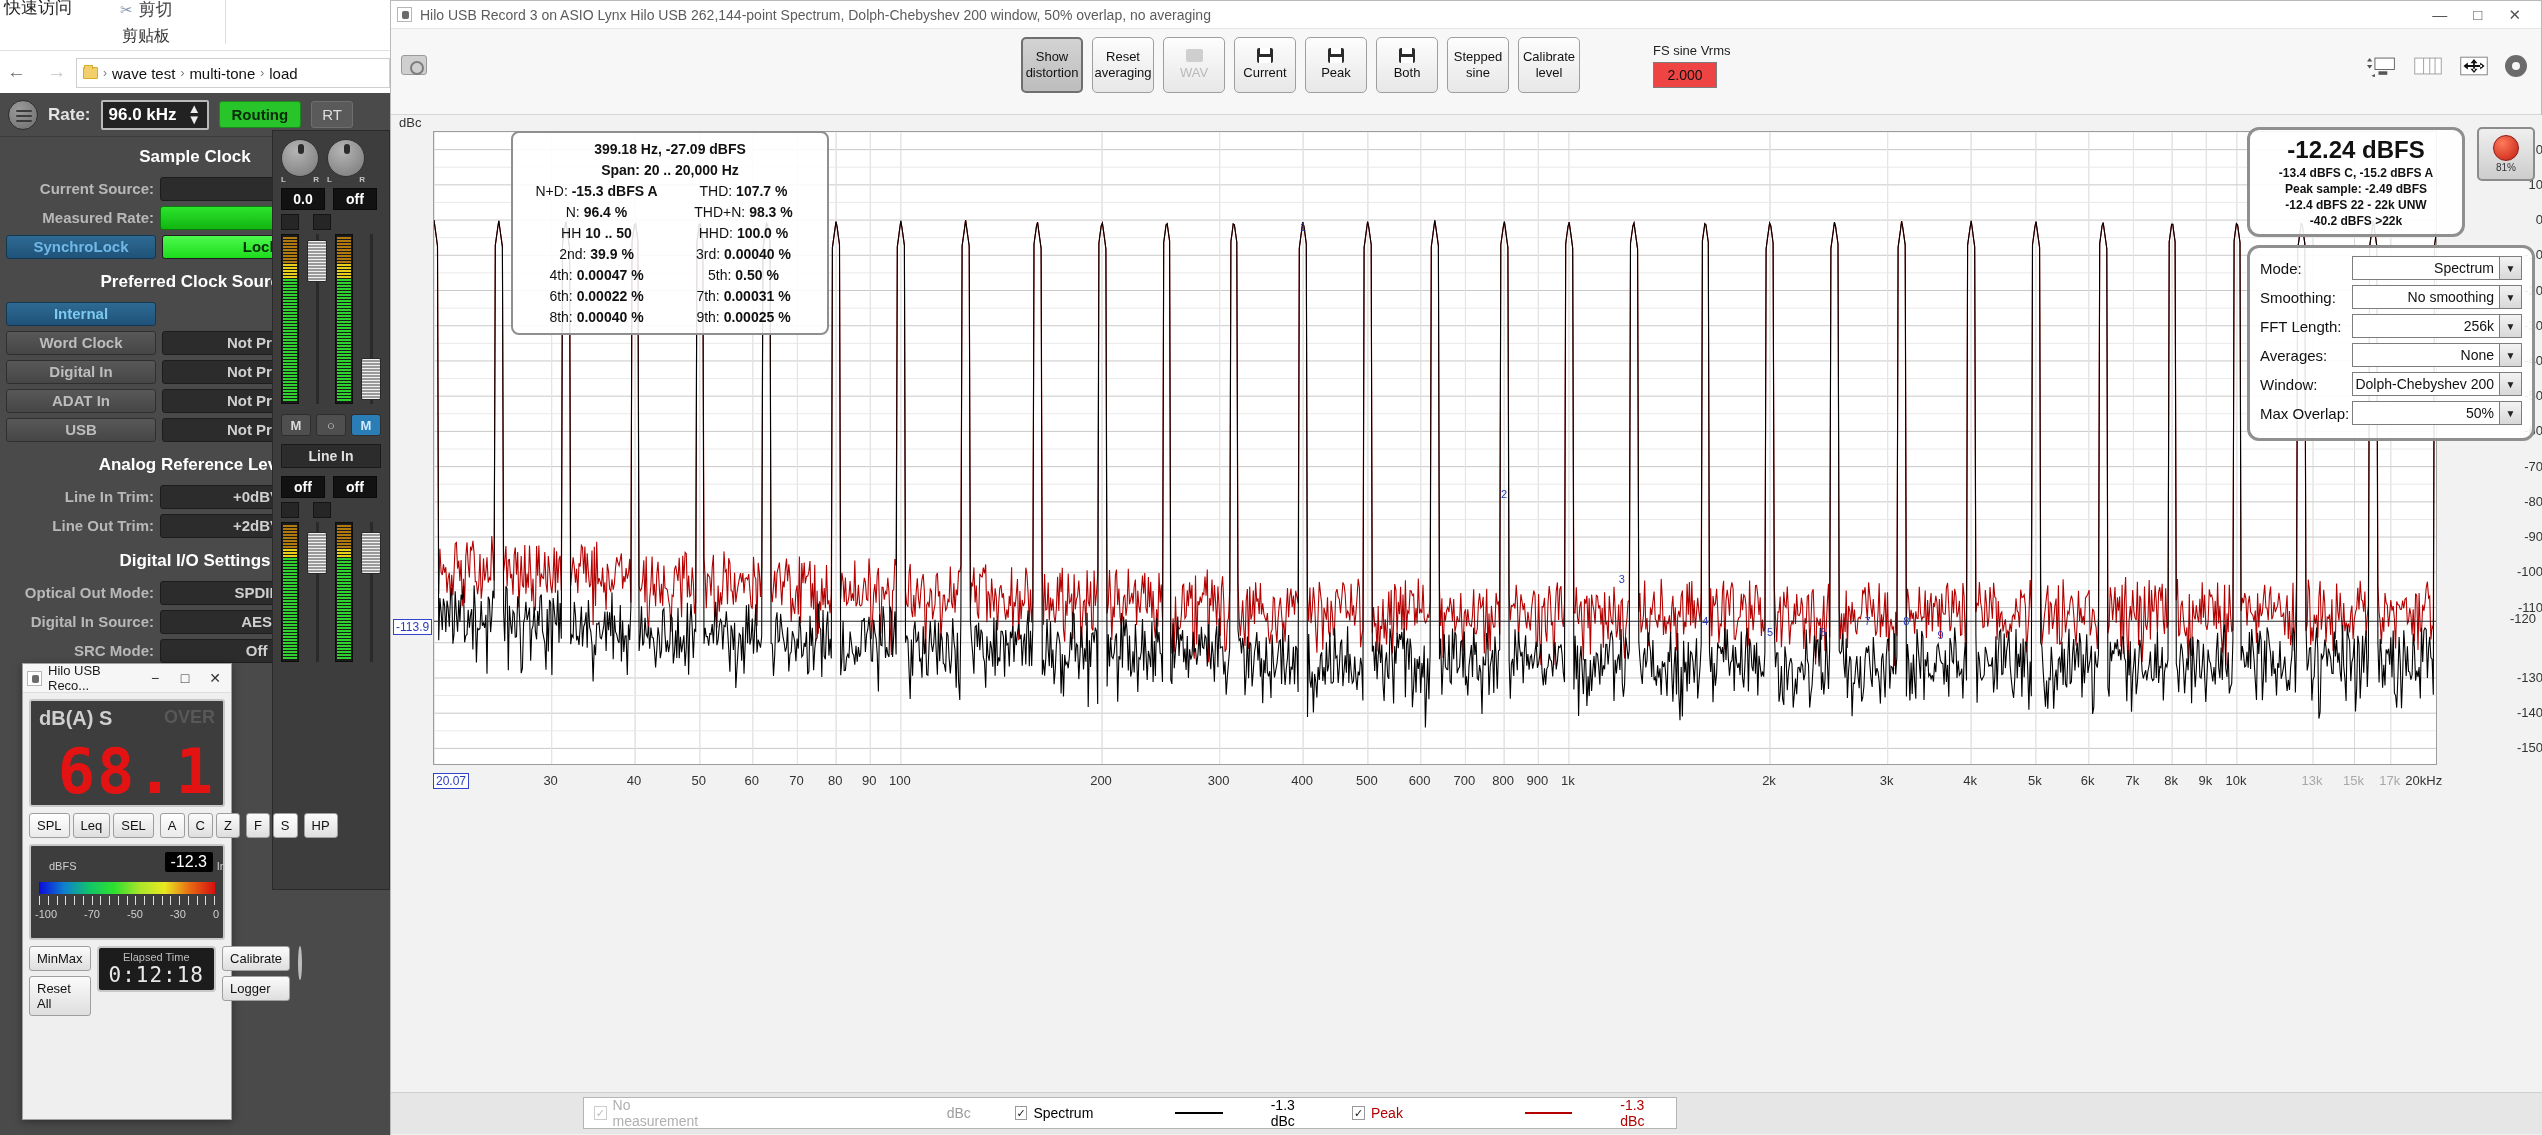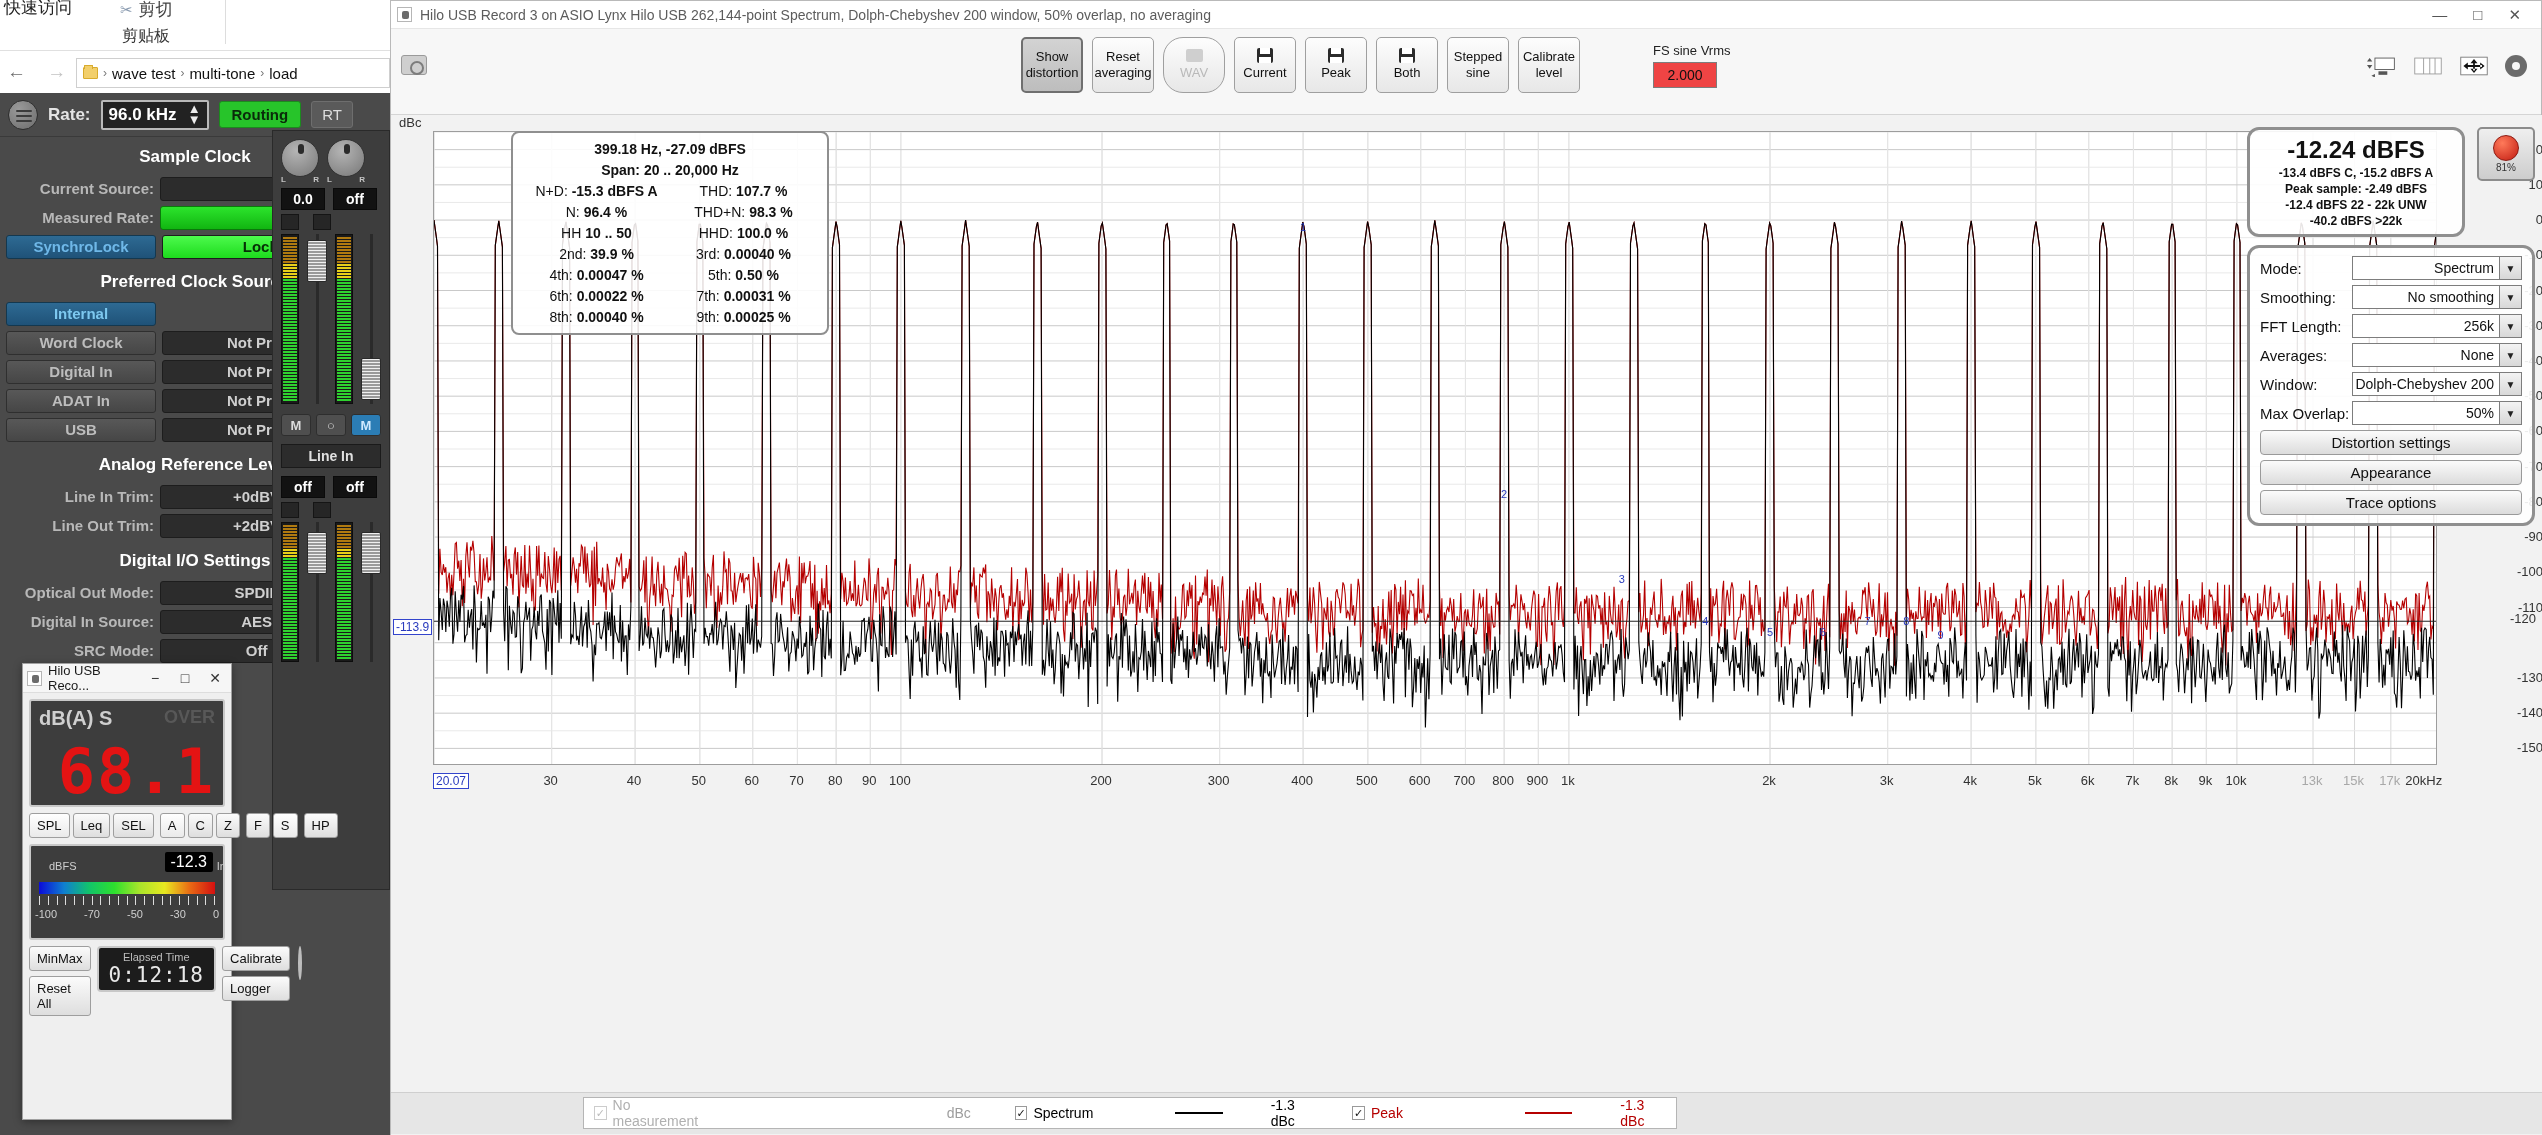--- a/index.html
+++ b/index.html
@@ -162,21 +162,21 @@
   .rew-tt { font-size:14px; color:#5c5c5c; }
   .rew-wctl { margin-left:auto; display:flex; gap:26px; padding-right:14px; color:#555; font-size:15px;}
   .rew-tools { height:86px; background:#f7f7f7; border-bottom:1px solid #d5d5d5; position:relative; display:flex; align-items:center;}
   .camera { position:absolute; left:10px; top:26px; width:26px; height:20px; background:#cfcfcf; border:1px solid #9a9a9a; border-radius:3px;}
   .camera:after{content:"";position:absolute;left:8px;top:5px;width:10px;height:10px;border-radius:50%;border:2px solid #7d7d7d;}
   .tgrp { position:absolute; left:630px; top:8px; display:flex; gap:9px; align-items:flex-start;}
   .tbtn { width:62px; height:56px; background:linear-gradient(#fdfdfd,#e7e7e7); border:1px solid #9f9f9f;
     border-radius:5px; display:flex; flex-direction:column; align-items:center; justify-content:center;
     font-size:13px; color:#111; line-height:1.25; text-align:center;}
   .tbtn.pressed { background:linear-gradient(#d3d3d3,#bdbdbd); border:2px solid #6f6f6f;}
-  .tbtn.dis { color:#b9b9b9;border-radius:20px; }
+  .tbtn.dis { color:#b9b9b9; }
   .ic-disk { width:16px; height:15px; background:#2b2b2b; border-radius:2px; position:relative; margin-bottom:2px;}
   .ic-disk:before{content:"";position:absolute;left:3px;top:0;width:10px;height:6px;background:#fff;}
   .ic-disk:after{content:"";position:absolute;left:2px;bottom:0;width:12px;height:6px;background:#fff;}
   .ic-folder { width:17px; height:13px; background:#cfcfcf; border-radius:2px; margin-bottom:3px;}
   .fsgrp { position:absolute; left:1262px; top:14px; text-align:center;}
   .fs-lab { font-size:13px; color:#222; }
   .fs-in { width:64px; height:26px; background:#ef4444; border:1px solid #7d7d7d; font-size:14px; color:#111;
     display:flex; align-items:center; justify-content:center; margin-top:4px;}
   .ticons { position:absolute; right:14px; top:26px; display:flex; gap:16px; align-items:center;}
   .ti { width:30px; height:22px; }
@@ -987,25 +987,20 @@
                 <div class="clab">Window:</div>
                 <div class="csel">Dolph-Chebyshev 200</div>
                 <div class="carrow">▼</div>
               </div>
               <div class="crow">
                 <div class="clab">Max Overlap:</div>
                 <div class="csel">50%</div>
                 <div class="carrow">▼</div>
               </div>
             </div>
-          <div id="cbtns">
-              <div class="cbtn">Distortion settings</div>
-              <div class="cbtn">Appearance</div>
-              <div class="cbtn">Trace options</div>
-            </div>
         </div>
       </div>
     </div>
 
     <div class="statusbar">
       <div class="legendwin">
         <span class="lg-chk dim">✓</span>
         <span style="color:#b0b0b0">No measurement</span>
         <span style="margin-left:240px;color:#9d9d9d">dBc</span>
         <span class="lg-chk" style="margin-left:44px">✓</span>

